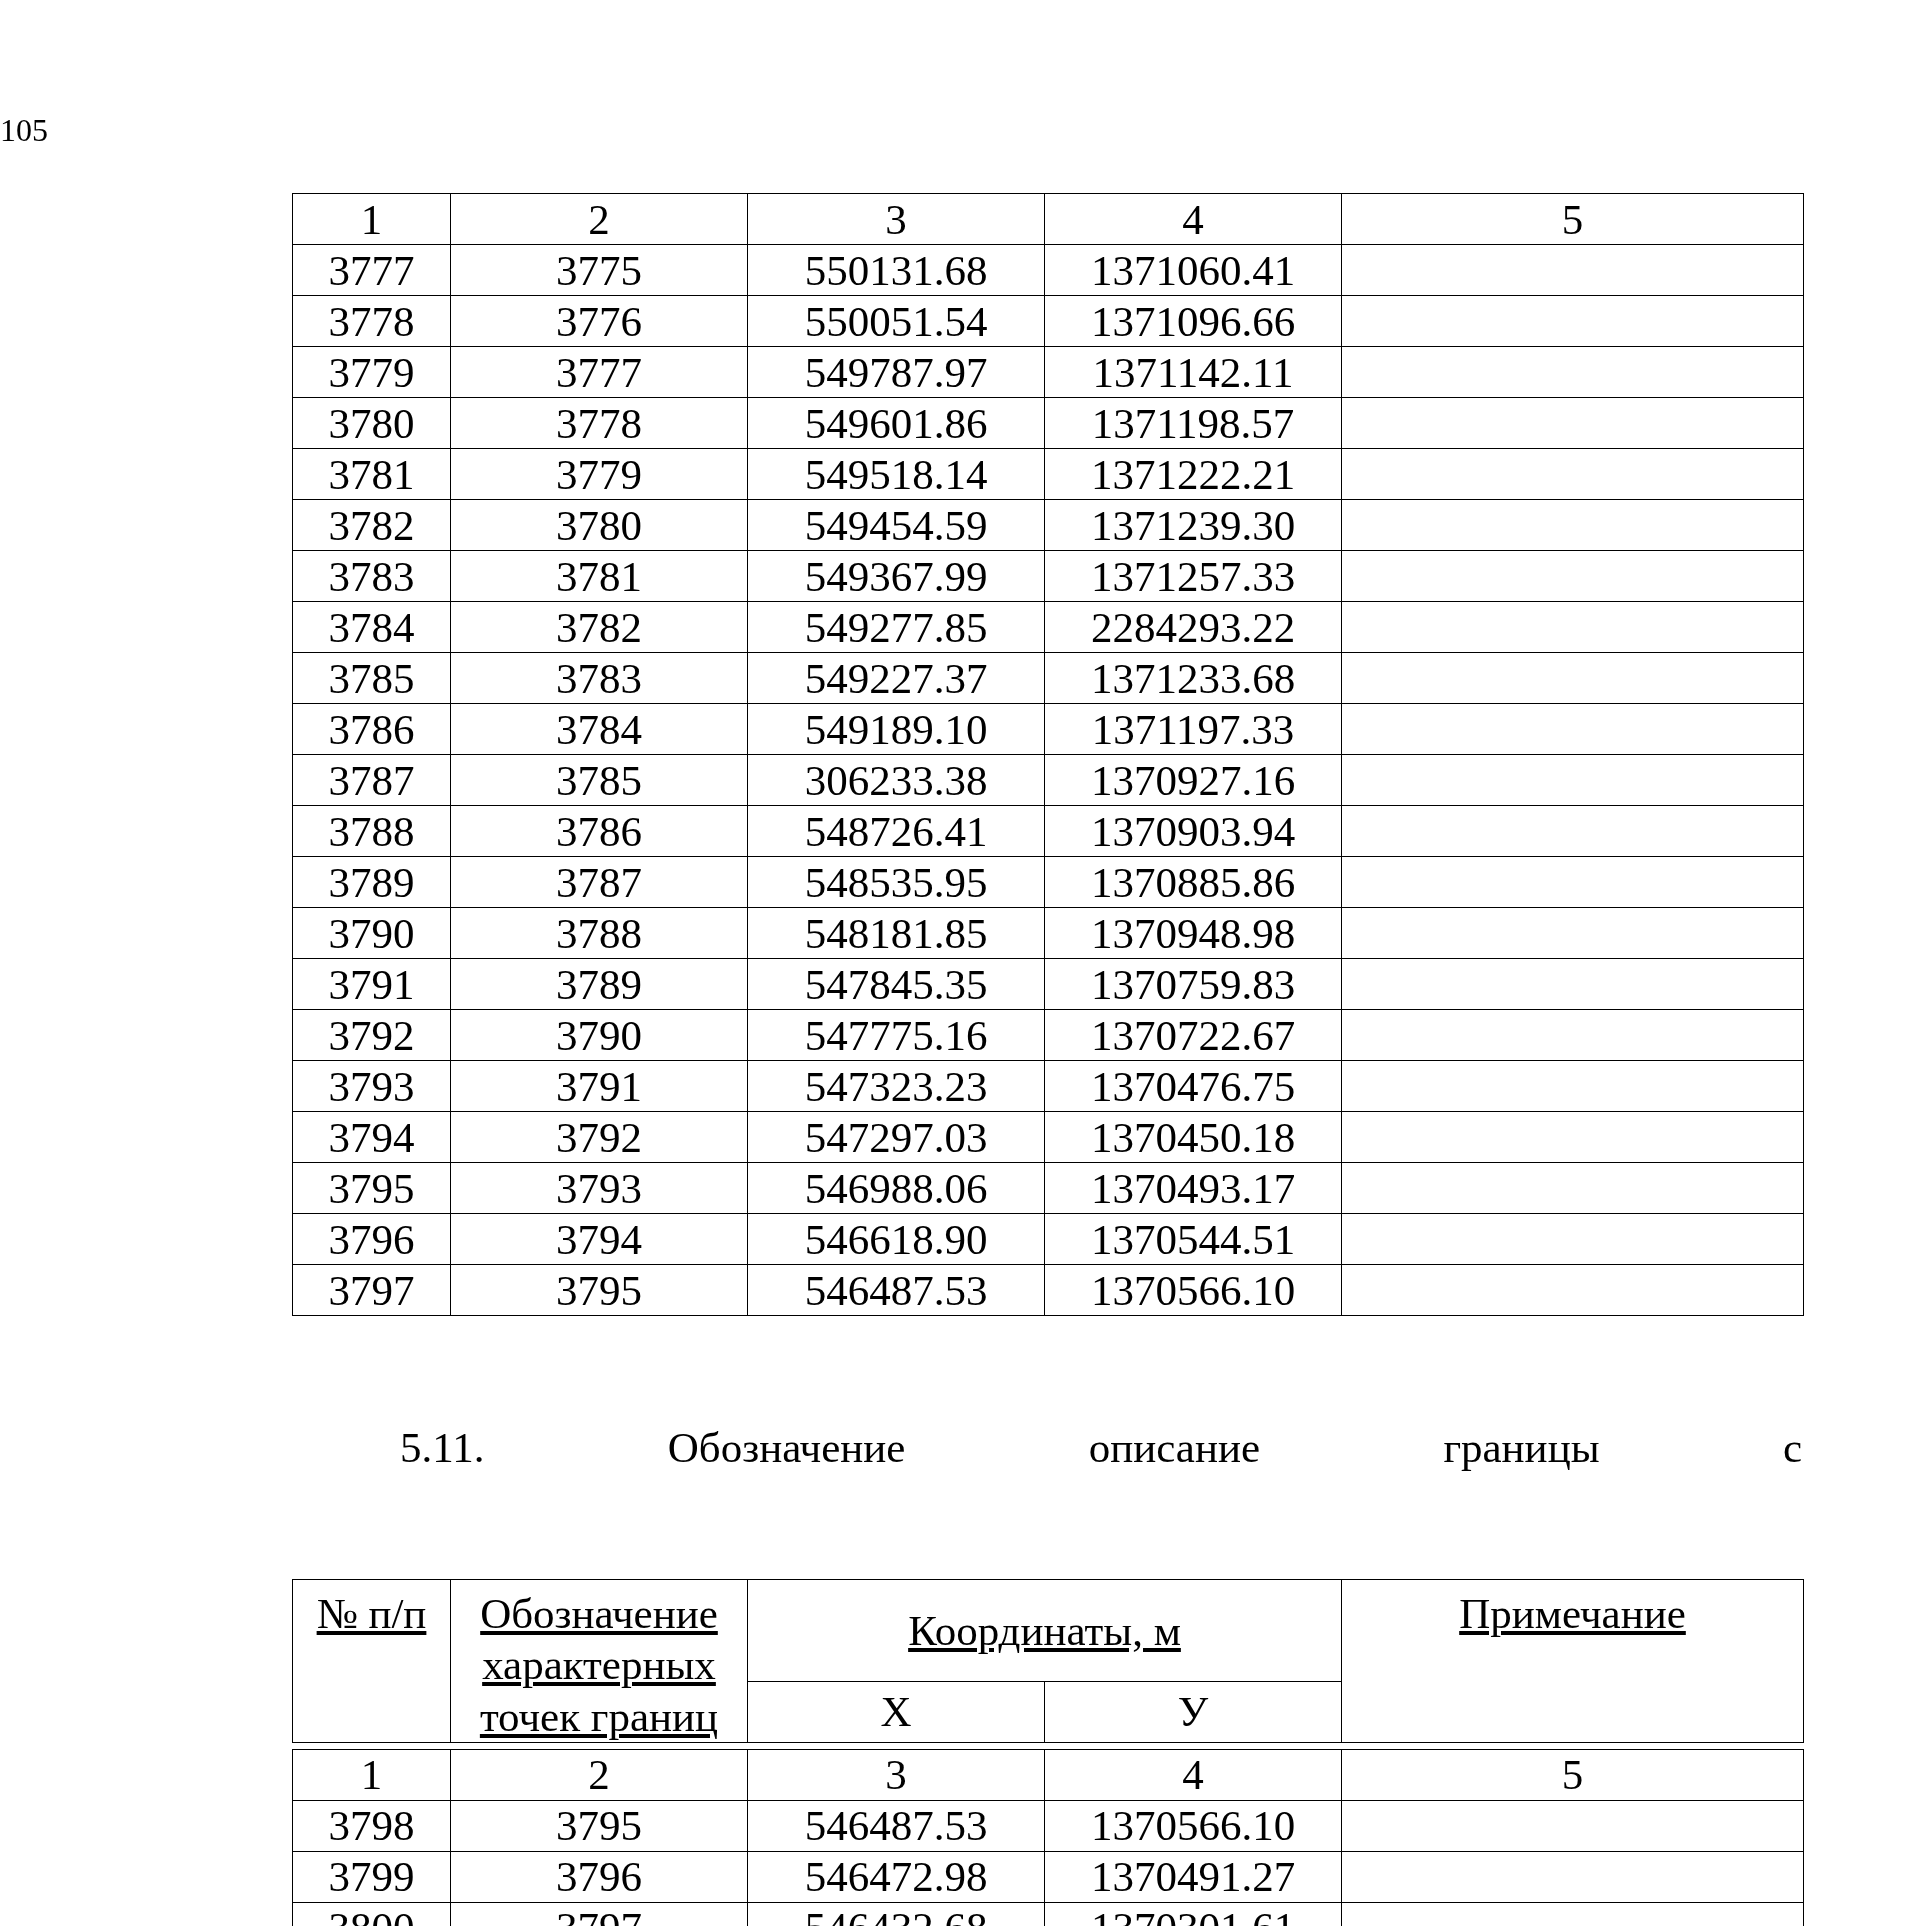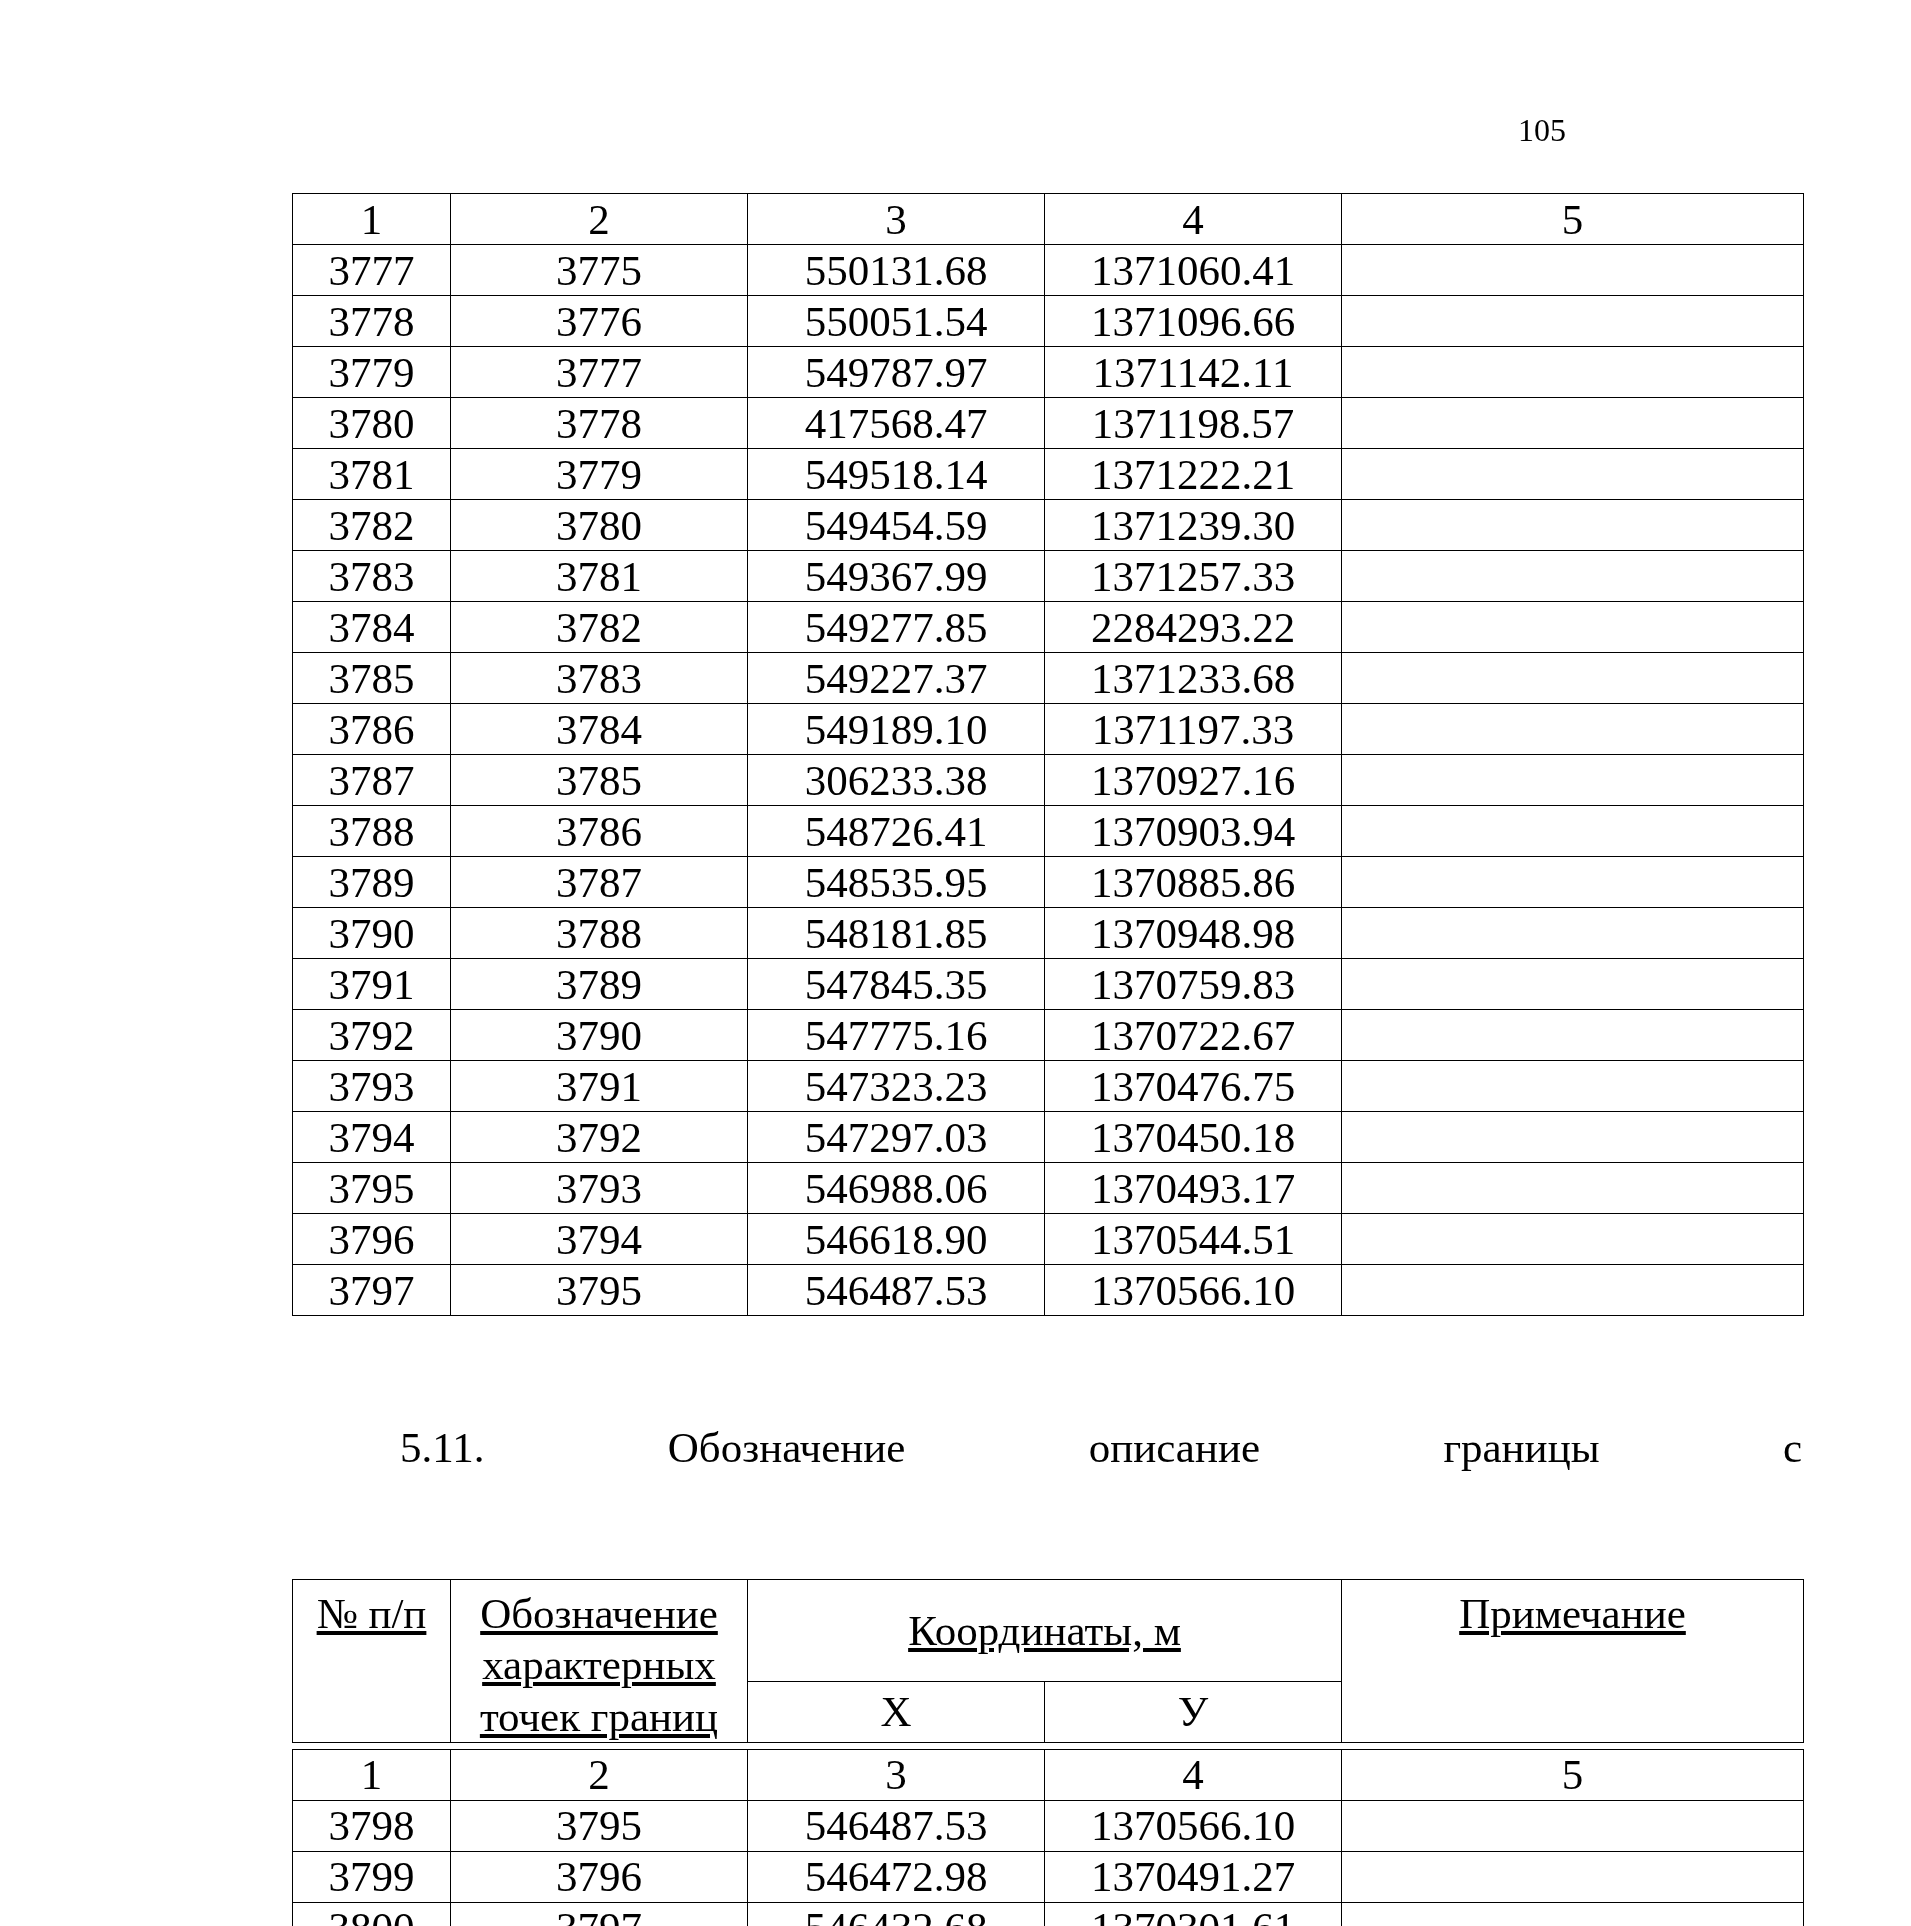--- a/index.html
+++ b/index.html
@@ -1,17 +1,17 @@
 <!DOCTYPE html>
 <html style="font-size:6.2px"><head>
 <meta charset="utf-8">
 <style>
   html, body { margin: 0; padding: 0; background: #ffffff; }
   body { width: 1911px; height: 2703px; position: relative; font-family: "Liberation Serif", "DejaVu Serif", serif; color: #000; }
-  .page-number { position: absolute; top: 112px; left: 0; width: 1566px; text-align: right; font-size: 32px; }
+  .page-number { position: absolute; top: 112px; left: 0; width: 1566px; text-align: left; font-size: 32px; }
   table { border-collapse: collapse; position: absolute; left: 292px; width: 1510px; table-layout: fixed; }
   td, th { border: 1.5px solid #000; font-weight: normal; text-align: center; vertical-align: middle; padding: 0; font-size: 43px; line-height: 1; }
   td.thin-l, th.thin-l { border-left-width: 0.8px; }
   .t1 { top: 193px; }
   .t1 td { height: 50px; }
   .col1 { width: 158px; } .col2 { width: 297px; } .col3 { width: 297px; } .col4 { width: 297px; } .col5 { width: 462px; }
   .paragraph { position: absolute; left: 292px; top: 1421px; width: 1510px; font-size: 43px; line-height: 54px; }
   .paragraph .line1 { display: flex; justify-content: space-between; padding-left: 108px; gap: 8px; }
   .t2 { top: 1579px; }
   .t2 .hdr th { vertical-align: top; padding-top: 7.7px; line-height: 1.2; }
@@ -59,21 +59,21 @@
       <tr>
         <td>3779</td>
         <td class="thin-l">3777</td>
         <td class="thin-l">549787.97</td>
         <td class="thin-l">1371142.11</td>
         <td class="thin-l"></td>
       </tr>
       <tr>
         <td>3780</td>
         <td class="thin-l">3778</td>
-        <td class="thin-l">417568.47</td>
+        <td class="thin-l">549601.86</td>
         <td class="thin-l">1371198.57</td>
         <td class="thin-l"></td>
       </tr>
       <tr>
         <td>3781</td>
         <td class="thin-l">3779</td>
         <td class="thin-l">549518.14</td>
         <td class="thin-l">1371222.21</td>
         <td class="thin-l"></td>
       </tr>

